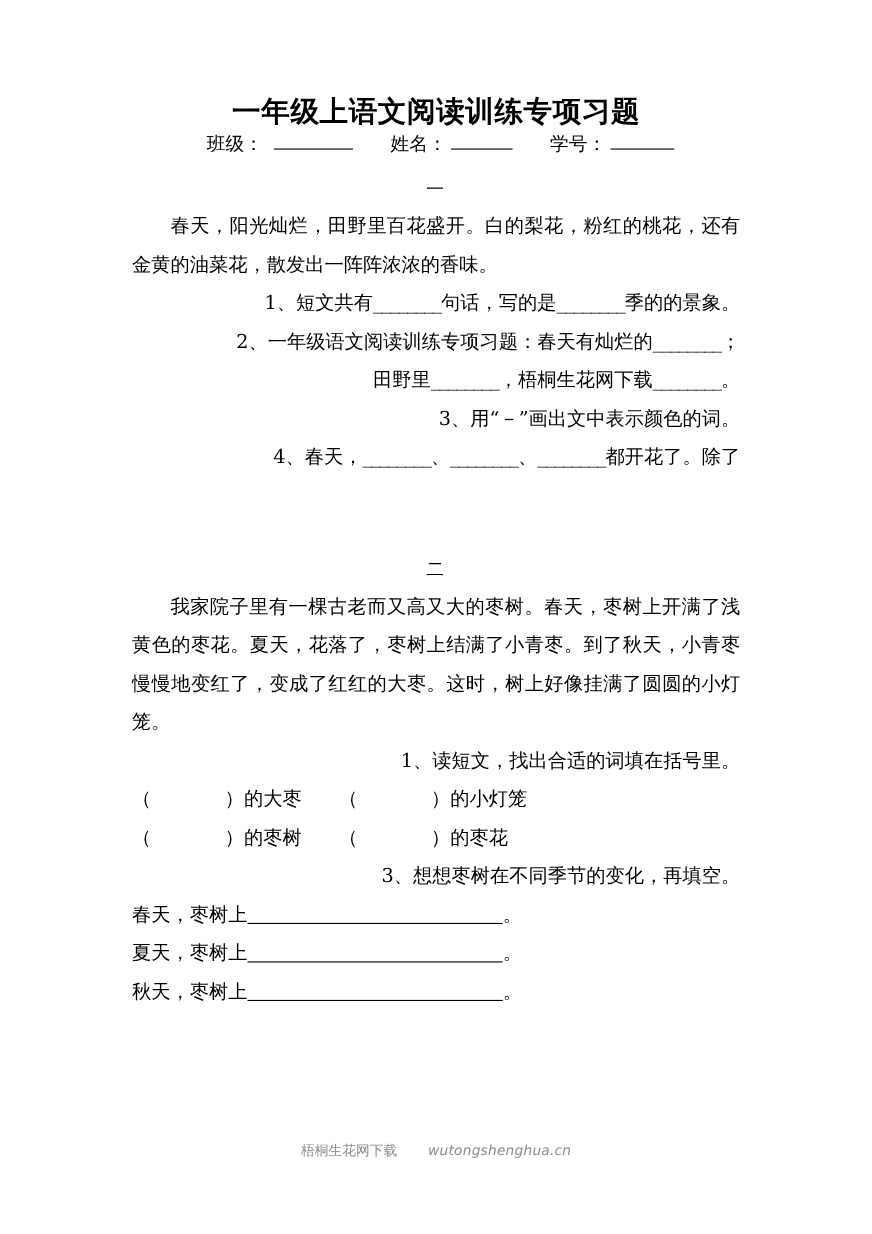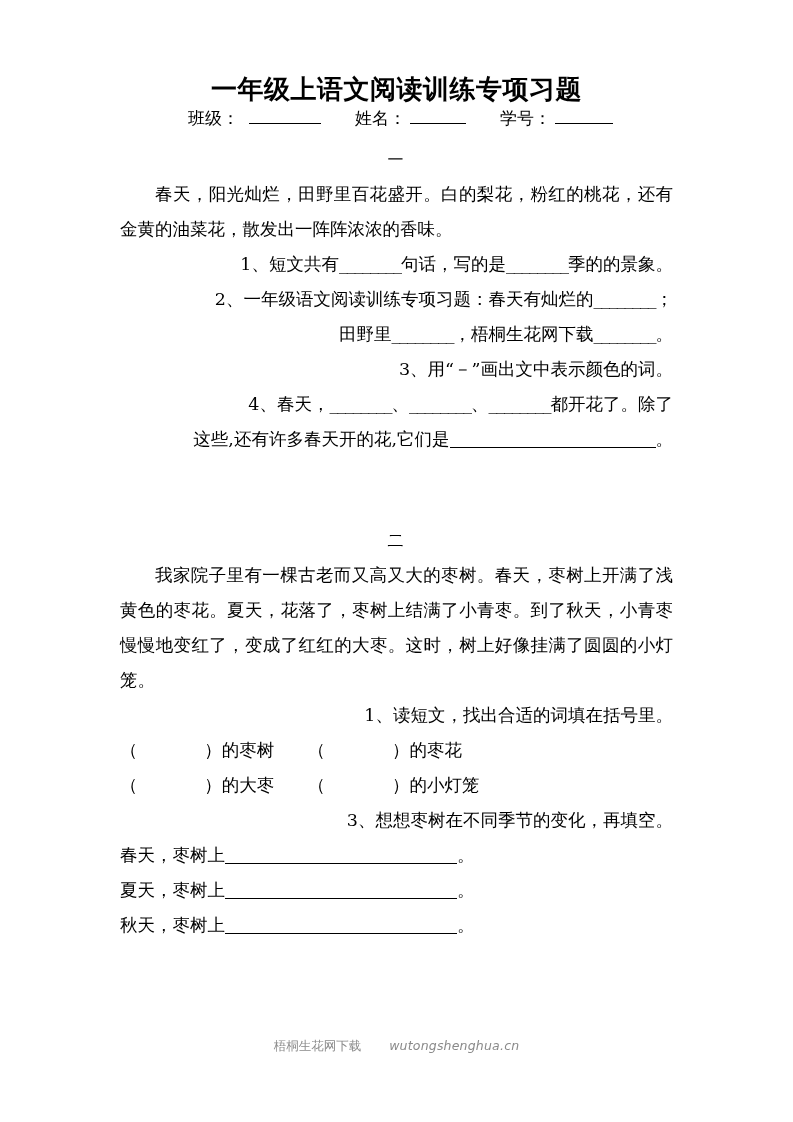--- a/index.html
+++ b/index.html
@@ -13,21 +13,21 @@
     font-family: "DejaVu Serif", "Liberation Serif", serif;
     color: #000000;
     position: relative;
     overflow: hidden;
   }
   .page {
     position: relative;
     width: 793px;
     height: 1122px;
     box-sizing: border-box;
-    padding: 0 120px;
+    padding: 12px 120px;
   }
   
   .doc-title {
     text-align: center;
     font-size: 26px;
     font-weight: bold;
     letter-spacing: 0.5px;
     margin: 0;
     padding-top: 72px;
     font-family: "DejaVu Sans", "Liberation Sans", sans-serif;
@@ -161,35 +161,34 @@
     <p class="qline"><span>1、</span><span>短文共有</span><span class="blank-u">________</span><span>句话，写的是</span><span class="blank-u">________</span><span>季的的景象。</span></p>
 
     <p class="qline"><span>2、</span><span>一年级语文阅读训练专项习题：春天有灿烂的</span><span class="blank-u">________</span><span>；</span></p>
 
     <p class="qline"><span>田野里</span><span class="blank-u">________</span><span>，梧桐生花网下载</span><span class="blank-u">________</span><span>。</span></p>
 
     <p class="qline"><span>3、</span><span>用“－”画出文中表示颜色的词。</span></p>
 
     <p class="qline"><span>4、</span><span>春天，</span><span class="blank-u">________</span><span>、</span><span class="blank-u">________</span><span>、</span><span class="blank-u">________</span><span>都开花了。除了</span></p>
 
-    <p class="qline"><span>这些,还有许多春天开的花,它们是</span><span class="blank-line bl-xl"></span><span>。</span></p>
   </div>
 
   <div class="gap-sections"></div>
 
   <div class="section">
     <div class="section-mark">二</div>
 
     <p class="para">我家院子里有一棵古老而又高又大的枣树。春天，枣树上开满了浅黄色的枣花。夏天，花落了，枣树上结满了小青枣。到了秋天，小青枣慢慢地变红了，变成了红红的大枣。这时，树上好像挂满了圆圆的小灯笼。</p>
 
     <p class="qline"><span>1、</span><span>读短文，找出合适的词填在括号里。</span></p>
 
+    <p class="paren-row"><span>（</span><span>            </span><span>）</span><span>的大枣</span><span>      </span><span>（</span><span>            </span><span>）</span><span>的小灯笼</span></p>
+
     <p class="paren-row"><span>（</span><span>            </span><span>）</span><span>的枣树</span><span>      </span><span>（</span><span>            </span><span>）</span><span>的枣花</span></p>
-
-    <p class="paren-row"><span>（</span><span>            </span><span>）</span><span>的大枣</span><span>      </span><span>（</span><span>            </span><span>）</span><span>的小灯笼</span></p>
 
 
     <p class="qline"><span>3、</span><span>想想枣树在不同季节的变化，再填空。</span></p>
 
     <p class="season-line"><span>春天，枣树上</span><span class="blank-line bl-xxl"></span><span>。</span></p>
 
     <p class="season-line"><span>夏天，枣树上</span><span class="blank-line bl-xxl"></span><span>。</span></p>
 
     <p class="season-line"><span>秋天，枣树上</span><span class="blank-line bl-xxl"></span><span>。</span></p>
   </div>

